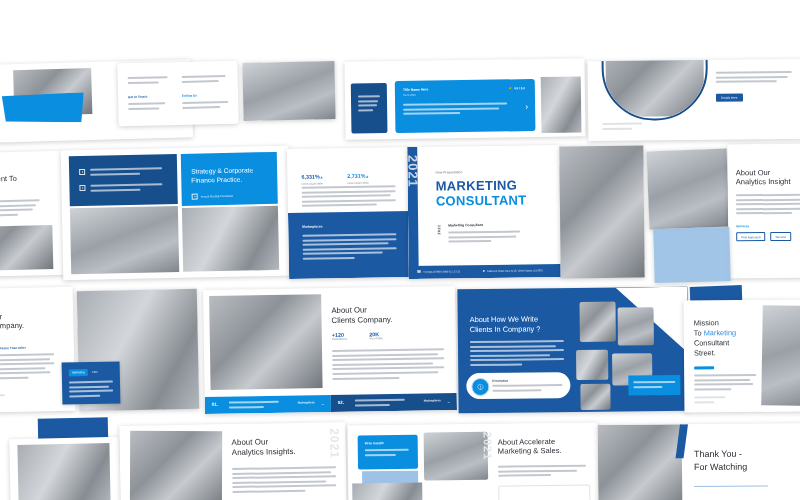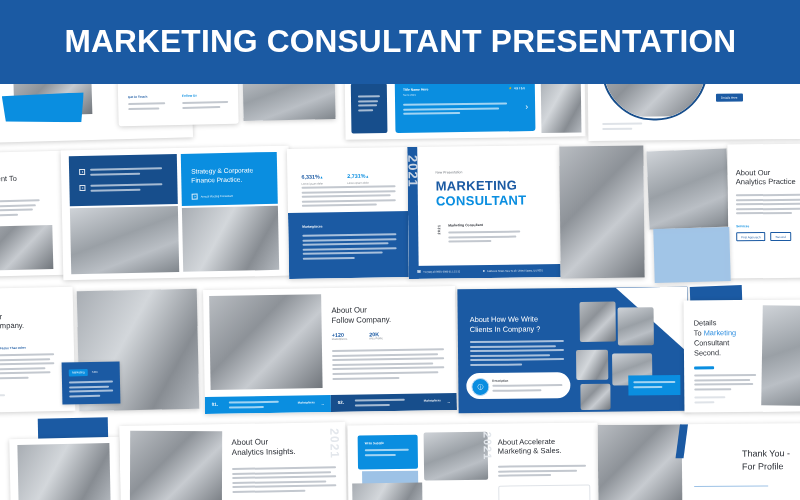--- a/index.html
+++ b/index.html
@@ -60,23 +60,20 @@
     display:flex;align-items:center;justify-content:center;flex:0 0 auto;}
   .bullet:after{content:"";border-left:1.6px solid #fff;border-top:1.1px solid transparent;
     border-bottom:1.1px solid transparent;margin-left:.5px;}
   .star{color:#f5b301;font-size:4px;}
 </style>
 </head>
 <body>
 
 <div id="stage">
 
-  <div class="banner">
-    <div class="banner-title">MARKETING CONSULTANT PRESENTATION</div>
-  </div>
 
   <div class="slide" style="left:-8px;top:62px;width:200px;height:78px;transform:rotate(-1.6deg);">
     <div class="img" style="position:absolute;left:22px;top:6px;width:78px;height:46px;"></div>
     <div class="cyan" style="position:absolute;left:10px;top:30px;width:82px;height:30px;
                 clip-path:polygon(0 6%,100% 0,96% 100%,4% 90%);"></div>
   </div>
 
   <div class="slide" style="left:118px;top:62px;width:120px;height:63px;border-radius:3px;transform:rotate(-1.3deg);">
     <div style="position:absolute;left:10px;top:14px;width:44px;">
       <div class="tl w90"></div>
@@ -245,21 +242,21 @@
     </div>
   </div>
 
   <div class="slide img" style="left:560px;top:146px;width:84px;height:132px;transform:rotate(-0.6deg);"></div>
 
   <div class="slide img2" style="left:648px;top:150px;width:80px;height:78px;transform:rotate(-2.2deg);"></div>
 
   <div class="slide" style="left:728px;top:144px;width:100px;height:134px;transform:rotate(-0.5deg);">
     <div class="hd" style="position:absolute;left:8px;top:24px;font-size:7.6px;">
       <div>About Our</div>
-      <div>Analytics Practice</div>
+      <div>Analytics Insight</div>
     </div>
     <div style="position:absolute;left:8px;top:50px;width:80px;">
       <div class="tl w100"></div>
         <div class="tl w95"></div>
         <div class="tl w100"></div>
       <div class="tl w90"></div>
         <div class="tl w70"></div>
     </div>
     <div class="lbl-c" style="position:absolute;left:8px;top:80px;">Services</div>
     <div style="position:absolute;left:8px;top:88px;display:flex;gap:5px;">
@@ -303,21 +300,21 @@
         <div class="tlw w92"></div>
         <div class="tlw w100"></div>
         <div class="tlw w70"></div>
     </div>
   </div>
 
   <div class="slide" style="left:204px;top:288px;width:252px;height:124px;transform:rotate(-0.9deg);">
     <div class="img" style="position:absolute;left:6px;top:6px;width:112px;height:94px;"></div>
     <div class="hd" style="position:absolute;left:128px;top:18px;font-size:7.8px;">
       <div>About Our</div>
-      <div>Follow Company.</div>
+      <div>Clients Company.</div>
     </div>
     <div style="position:absolute;left:128px;top:44px;display:flex;gap:22px;">
       <div>
         <div class="stat">+120</div>
         <div class="tiny">Marketplaces</div>
       </div>
       <div>
         <div class="stat">20K</div>
         <div class="tiny">Area Profile</div>
       </div>
@@ -389,24 +386,24 @@
         <div class="tlw w100"></div>
           <div class="tlw w70"></div>
       </div>
     </div>
   </div>
 
   <div class="blue" style="position:absolute;left:690px;top:286px;width:52px;height:16px;transform:rotate(-2deg);"></div>
 
   <div class="slide" style="left:684px;top:300px;width:128px;height:112px;transform:rotate(-0.5deg);">
     <div class="hd" style="position:absolute;left:10px;top:18px;font-size:7.4px;line-height:1.35;">
-      <div>Details</div>
+      <div>Mission</div>
       <div><span>To </span><span class="hd-c" style="font-weight:normal;color:#2f8fe0;">Marketing</span></div>
       <div>Consultant</div>
-      <div>Second.</div>
+      <div>Street.</div>
     </div>
     <div class="rule" style="position:absolute;left:10px;top:66px;"></div>
     <div style="position:absolute;left:10px;top:74px;width:62px;">
       <div class="tl w100"></div>
         <div class="tl w90"></div>
         <div class="tl w95"></div>
         <div class="tl w60"></div>
     </div>
     <div style="position:absolute;left:10px;top:96px;width:34px;">
       <div class="tl lt w90"></div>
@@ -458,20 +455,20 @@
         <div class="tl w90"></div>
         <div class="tl w60"></div>
     </div>
     <div class="yr" style="left:134px;top:8px;font-size:11px;">2021</div>
     <div style="position:absolute;left:150px;top:62px;width:90px;height:22px;border:.7px solid #dfe3e8;border-radius:2px;"></div>
   </div>
 
   <div class="slide" style="left:598px;top:424px;width:212px;height:86px;transform:rotate(-0.5deg);">
     <div class="img" style="position:absolute;left:0;top:0;width:84px;height:86px;"></div>
     <div class="blue" style="position:absolute;left:80px;top:0;width:8px;height:34px;transform:skewX(-8deg);"></div>
-    <div class="hd" style="position:absolute;left:96px;top:24px;font-size:9px;line-height:1.4;margin-left:48px;">
+    <div class="hd" style="position:absolute;left:96px;top:24px;font-size:9px;line-height:1.4;">
       <div>Thank You -</div>
-      <div>For Profile</div>
+      <div>For Watching</div>
     </div>
     <div style="position:absolute;left:96px;top:62px;width:74px;height:1.4px;background:#9dc2e6;"></div>
   </div>
 
 </div>
 
 </body></html>

